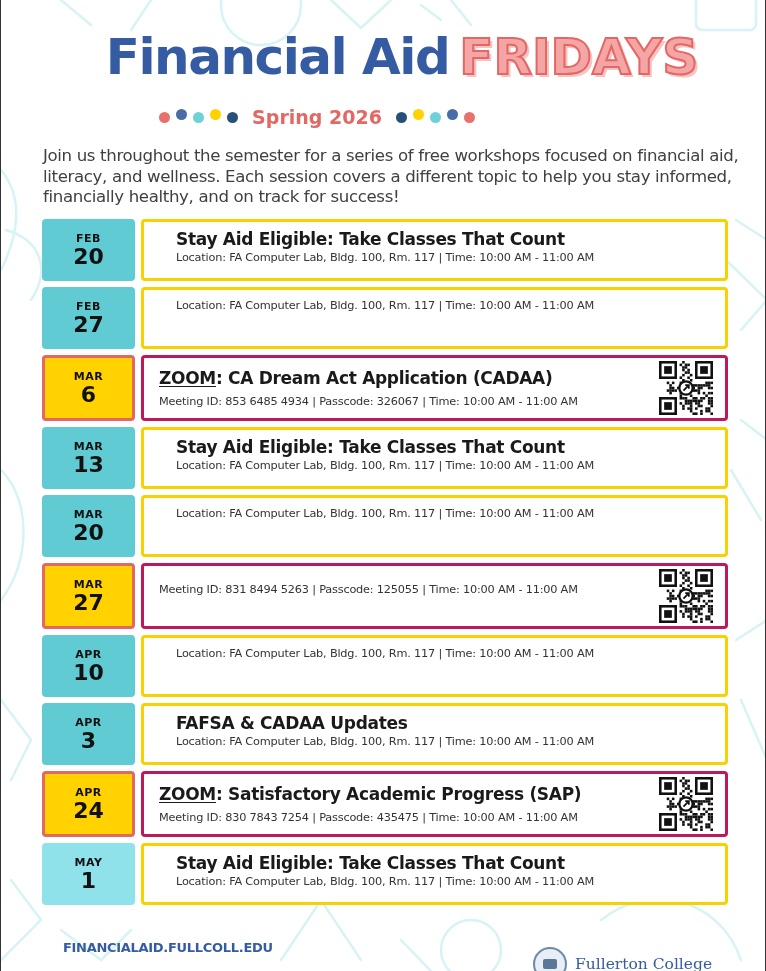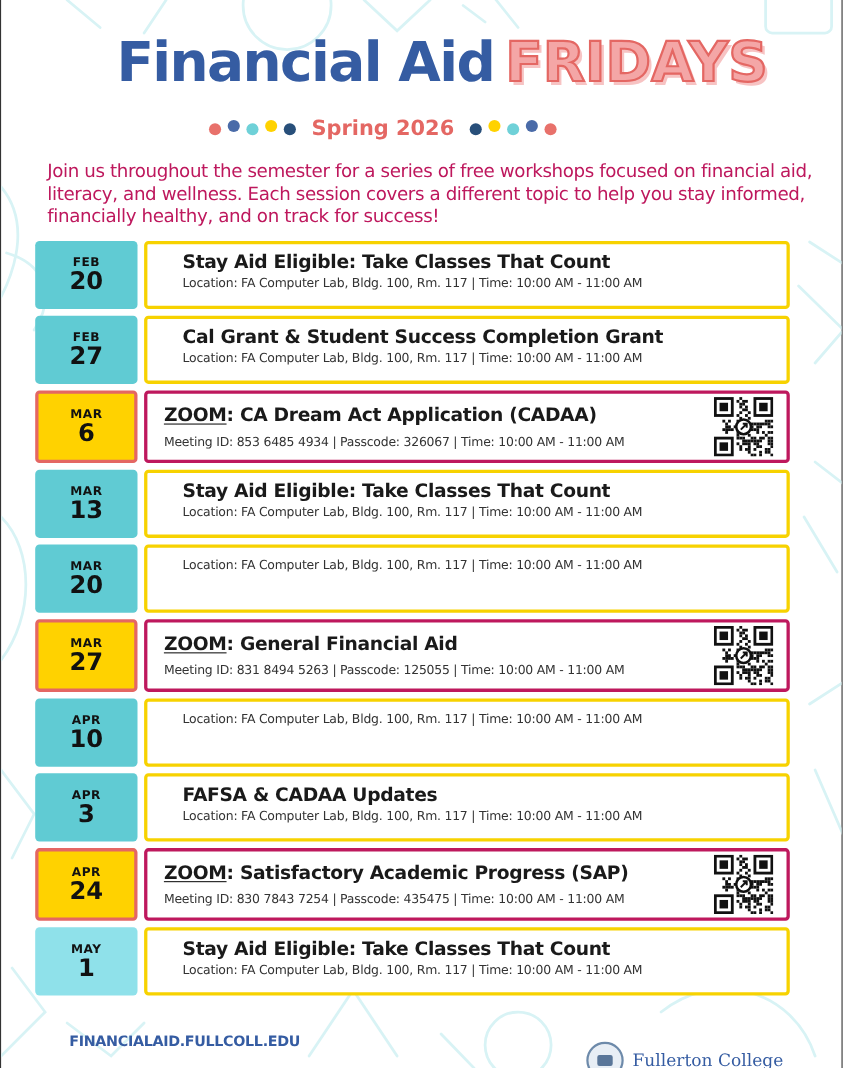--- a/index.html
+++ b/index.html
@@ -27,36 +27,36 @@
   .title .t2 {
     color: #f4a6a6;
     -webkit-text-stroke: 2px #e46763;
     text-shadow: 3px 3px 0 #f7c3c3;
     margin-left: 10px;
     letter-spacing: 0px;
   }
 
   .subtitle {
     position: absolute; top: 106px; left: 0; width: 632px;
-    display: flex; justify-content: center; align-items: center; gap: 6px; margin-left: 31px;
+    display: flex; justify-content: center; align-items: center; gap: 6px;
   }
   .dot { width: 11px; height: 11px; border-radius: 50%; display: inline-block; }
   .dot.up { transform: translateY(-3px); }
   .semester {
     font-family: "DejaVu Sans", sans-serif; font-weight: bold;
     color: #e46763; font-size: 19px; margin: 0 8px;
   }
 
   .intro {
     position: absolute; top: 146px; left: 42px; width: 700px;
     font-family: "DejaVu Sans", sans-serif; font-size: 16.6px; line-height: 20.5px;
-    color: #be185d; letter-spacing: -0.35px;
-  }
-
-  .rows { position: absolute; top: 219px; left: 31px; width: 686px; }
+    color: #404040; letter-spacing: -0.35px;
+  }
+
+  .rows { position: absolute; top: 219px; left: 41px; width: 686px; }
   .row { display: flex; height: 62px; margin-bottom: 6px; }
   .row.zoom { height: 66px; margin-top: 0px; }
   .date {
     width: 93px; flex: 0 0 93px; border-radius: 4px;
     display: flex; flex-direction: column; align-items: center; justify-content: center;
     color: #111;
   }
   .date.plain { background: #60cbd3; }
   .date.last { background: #8fe1ea; }
   .date.zoomd { background: #ffd200; border: 3px solid #e46763; }
@@ -159,21 +159,20 @@
       <div class="ctitle">Stay Aid Eligible: Take Classes That Count</div>
       <div class="cdet">Location: FA Computer Lab, Bldg. 100, Rm. 117 | Time: 10:00 AM - 11:00 AM</div>
     </div>
   </div>
       <div class="row">
     <div class="date plain">
       <span class="mon">FEB</span>
       <span class="day">27</span>
     </div>
     <div class="card inperson">
-      <div class="ctitle">Cal Grant &amp; Student Success Completion Grant</div>
       <div class="cdet">Location: FA Computer Lab, Bldg. 100, Rm. 117 | Time: 10:00 AM - 11:00 AM</div>
     </div>
   </div>
       <div class="row zoom">
     <div class="date zoomd">
       <span class="mon">MAR</span>
       <span class="day">6</span>
     </div>
     <div class="card zoomc">
       <div class="ctitle"><u>ZOOM</u><span>: CA Dream Act Application (CADAA)</span></div>
@@ -317,21 +316,20 @@
     <div class="card inperson">
       <div class="cdet">Location: FA Computer Lab, Bldg. 100, Rm. 117 | Time: 10:00 AM - 11:00 AM</div>
     </div>
   </div>
       <div class="row zoom">
     <div class="date zoomd">
       <span class="mon">MAR</span>
       <span class="day">27</span>
     </div>
     <div class="card zoomc">
-      <div class="ctitle"><u>ZOOM</u><span>: General Financial Aid</span></div>
       <div class="cdet">Meeting ID: 831 8494 5263 | Passcode: 125055 | Time: 10:00 AM - 11:00 AM</div>
     <svg viewBox="0 0 21 21" class="qr">
             <rect width="21" height="21" fill="#fff"></rect>
             <rect x="0" y="0" width="7" height="7" fill="#111"></rect>
             <rect x="1" y="1" width="5" height="5" fill="#fff"></rect>
             <rect x="2" y="2" width="3" height="3" fill="#111"></rect>
             <rect x="14" y="0" width="7" height="7" fill="#111"></rect>
             <rect x="15" y="1" width="5" height="5" fill="#fff"></rect>
             <rect x="16" y="2" width="3" height="3" fill="#111"></rect>
             <rect x="0" y="14" width="7" height="7" fill="#111"></rect>

